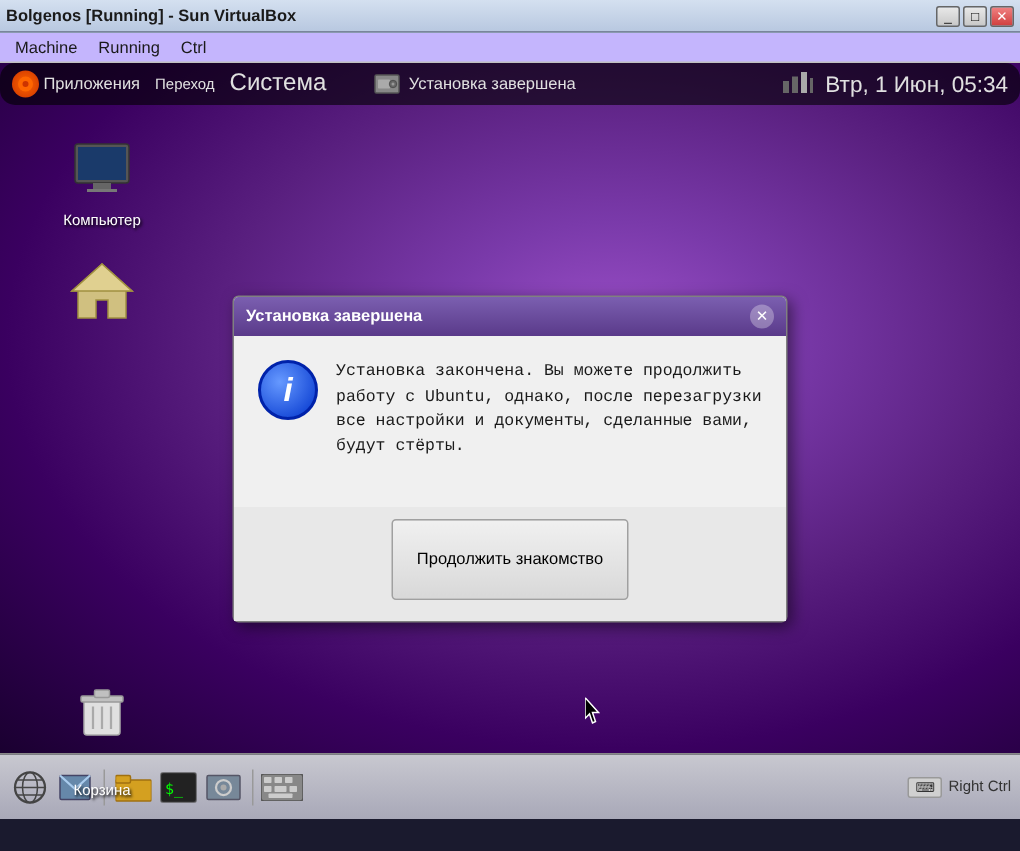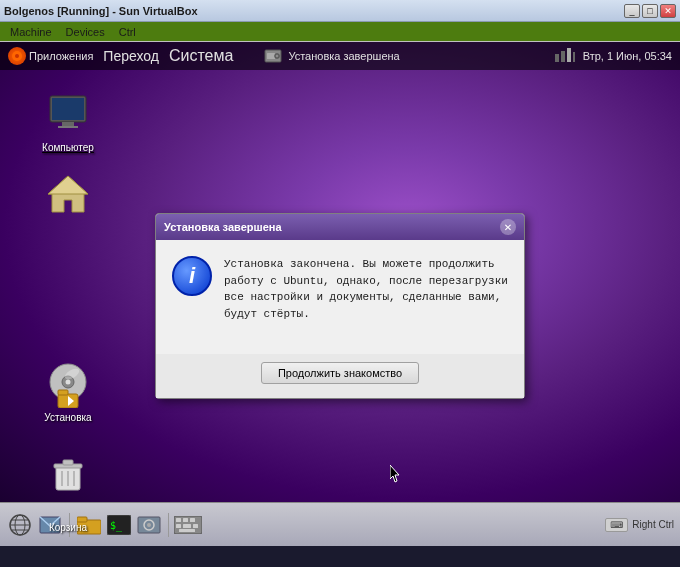--- a/index.html
+++ b/index.html
@@ -41,21 +41,21 @@
       justify-content: center;
       font-size: 9px;
       cursor: pointer;
       background: linear-gradient(to bottom, #e8e8e8, #c8c8c8);
     }
     .tb-btn.close { background: linear-gradient(to bottom, #f08080, #d04040); color: white; }
 
     
     .menu-bar {
       height: 20px;
-      background: #4d7c0f;
+      background: #c4b5fd;
       display: flex;
       align-items: center;
       padding: 0 4px;
       gap: 2px;
       border-bottom: 1px solid #c0c0c0;
     }
     .menu-item {
       padding: 1px 6px;
       font-size: 11px;
       color: #1a1a1a;
@@ -80,41 +80,42 @@
 
     
     .ubuntu-panel-top {
       height: 28px;
       background: rgba(0,0,0,0.6);
       display: flex;
       align-items: center;
       padding: 0 8px;
       position: relative;
       z-index: 10;
+      border-radius: 10px;
     }
     .panel-apps {
       font-size: 11px;
       color: #e0e0e0;
       margin-right: 10px;
       display: flex;
       align-items: center;
       gap: 3px;
     }
     .panel-icon {
       width: 18px;
       height: 18px;
       background: radial-gradient(circle, #ff6600, #cc3300);
       border-radius: 50%;
       display: inline-flex;
       align-items: center;
       justify-content: center;
     }
     .panel-right {
       margin-left: auto;
-      font-size: 11px;
+      font-size: 15px;
       color: #e0e0e0;
       display: flex;
       align-items: center;
       gap: 6px;
     }
     .install-badge {
       font-size: 11px;
       color: #e0e0e0;
       display: flex;
       align-items: center;
@@ -251,21 +252,21 @@
       font-family: Liberation Mono, monospace;
     }
     .dialog-buttons {
       display: flex;
       justify-content: center;
       gap: 8px;
       padding: 8px 16px 14px;
       background: #e8e8e8;
     }
     .dialog-btn {
-      padding: 4px 16px;
+      padding: 20px 16px;
       font-size: 11px;
       background: linear-gradient(to bottom, #f0f0f0, #d8d8d8);
       border: 1px solid #a0a0a0;
       border-radius: 3px;
       cursor: pointer;
       min-width: 120px;
     }
 
     
     .ubuntu-panel-bottom {
@@ -319,38 +320,38 @@
   <span class="title-bar-text">Bolgenos [Running] - Sun VirtualBox</span>
   <div class="title-bar-buttons">
     <div class="tb-btn">_</div>
     <div class="tb-btn">□</div>
     <div class="tb-btn close">✕</div>
   </div>
 </div>
 
 <div class="menu-bar">
   <div class="menu-item">Machine</div>
-  <div class="menu-item">Devices</div>
+  <div class="menu-item">Running</div>
   <div class="menu-item">Ctrl</div>
 </div>
 
 <div class="vm-screen">
   <div class="desktop-bg">
 
     <div class="ubuntu-panel-top">
       <div class="panel-apps">
         <div class="panel-icon">
           <svg width="12" height="12" viewBox="0 0 12 12">
             <circle cx="6" cy="6" r="5" fill="#ff6600"></circle>
             <circle cx="6" cy="6" r="2" fill="#cc3300"></circle>
           </svg>
         </div>
         <span>Приложения</span>
       </div>
-      <span style="font-size:14px;color:#e0e0e0;margin-right:10px;">Переход</span>
+      <span style="font-size:10px;color:#e0e0e0;margin-right:10px;">Переход</span>
       <span style="font-size:16px;color:#e0e0e0;">Система</span>
 
       <div class="install-badge" style="margin-left: 30px;">
         <svg class="install-icon" width="20" height="20" viewBox="0 0 20 20">
           <rect x="2" y="4" width="16" height="12" rx="1" fill="#888" stroke="#555" stroke-width="1"></rect>
           <rect x="4" y="7" width="8" height="6" rx="0.5" fill="#aaa"></rect>
           <circle cx="14" cy="10" r="2.5" fill="#666" stroke="#444" stroke-width="0.5"></circle>
           <circle cx="14" cy="10" r="1" fill="#999"></circle>
         </svg>
         <span>Установка завершена</span>
@@ -364,56 +365,41 @@
           <rect x="20" y="6" width="2" height="10" fill="#666"></rect>
         </svg>
         <span>Втр, 1 Июн, 05:34</span>
       </div>
     </div>
 
     <div class="desktop-content">
 
       <div class="bolgenos-text">BOLGENOS</div>
 
-      <div class="desktop-icon" style="top: 20px; left: 28px; text-decoration: underline;">
+      <div class="desktop-icon" style="top: 20px; left: 28px;">
         <div class="icon-img">
           <svg width="48" height="48" viewBox="0 0 48 48">
             <rect x="6" y="6" width="36" height="26" rx="2" fill="#555" stroke="#333" stroke-width="1"></rect>
             <rect x="8" y="8" width="32" height="22" fill="#1a3a6a"></rect>
             <rect x="18" y="32" width="12" height="4" fill="#666"></rect>
             <rect x="14" y="36" width="20" height="2" fill="#777"></rect>
           </svg>
         </div>
         <span class="icon-label">Компьютер</span>
       </div>
 
       <div class="desktop-icon" style="top: 100px; left: 28px;">
         <div class="icon-img">
           <svg width="48" height="48" viewBox="0 0 48 48">
             <polygon points="24,6 4,24 8,24 8,42 20,42 20,30 28,30 28,42 40,42 40,24 44,24" fill="#d0c080" stroke="#a09040" stroke-width="1"></polygon>
             <polygon points="24,6 4,24 44,24" fill="#e0d090" stroke="#a09040" stroke-width="1"></polygon>
           </svg>
         </div>
       </div>
 
-      <div class="desktop-icon" style="top: 290px; left: 28px;">
-        <div class="icon-img">
-          <svg width="48" height="48" viewBox="0 0 48 48">
-            <circle cx="24" cy="22" r="18" fill="#c0c0c0" stroke="#888" stroke-width="1"></circle>
-            <circle cx="24" cy="22" r="6" fill="#888" stroke="#666" stroke-width="1"></circle>
-            <circle cx="24" cy="22" r="2.5" fill="#ddd"></circle>
-            <ellipse cx="28" cy="14" rx="8" ry="4" fill="rgba(255,255,255,0.3)" transform="rotate(-30,28,14)"></ellipse>
-
-            <rect x="14" y="34" width="20" height="14" rx="2" fill="#d4a020" stroke="#a07010" stroke-width="1"></rect>
-            <rect x="14" y="30" width="10" height="5" rx="1" fill="#d4a020" stroke="#a07010" stroke-width="1"></rect>
-            <polygon points="24,36 24,46 30,41" fill="white"></polygon>
-          </svg>
-        </div>
-        <span class="icon-label">Установка</span>
-      </div>
 
       <div class="desktop-icon" style="top: 380px; left: 28px; gap: 24px;">
         <div class="icon-img">
           <svg width="40" height="40" viewBox="0 0 40 40">
             <rect x="8" y="12" width="24" height="24" rx="2" fill="#e0e0e0" stroke="#aaa" stroke-width="1"></rect>
             <rect x="6" y="10" width="28" height="4" rx="1" fill="#c0c0c0" stroke="#999" stroke-width="1"></rect>
             <rect x="15" y="6" width="10" height="5" rx="1" fill="#c0c0c0" stroke="#999" stroke-width="1"></rect>
             <line x1="14" y1="17" x2="14" y2="32" stroke="#aaa" stroke-width="1.5"></line>
             <line x1="20" y1="17" x2="20" y2="32" stroke="#aaa" stroke-width="1.5"></line>
             <line x1="26" y1="17" x2="26" y2="32" stroke="#aaa" stroke-width="1.5"></line>

